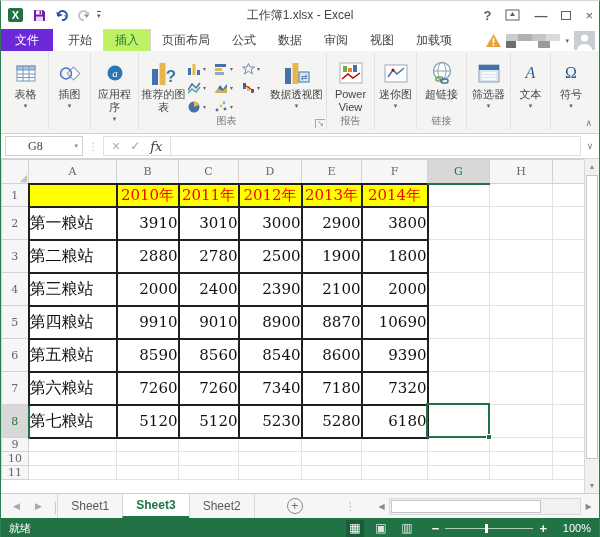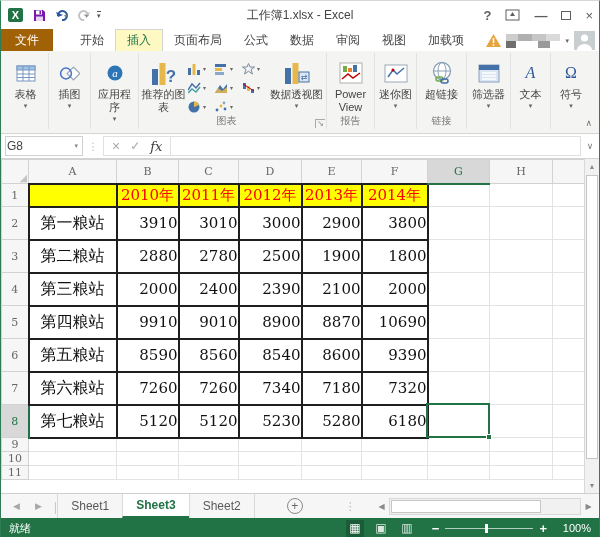--- a/index.html
+++ b/index.html
@@ -17,22 +17,22 @@
   .title-text { position:absolute; left:0; right:0; text-align:center; font-size:12px; color:#444; }
   .winbtns { position:absolute; right:6px; top:0; height:28px; display:flex; align-items:center; gap:14px; color:#5e5e5e; }
   .winbtns span { font-size:13px; line-height:1; }
   .helpq { font-weight:bold; font-size:13px; }
   .restore-box { width:10px; height:9px; border:1px solid #5e5e5e; display:inline-block; }
   .minim { font-weight:bold; }
   .closex { font-size:15px; }
   
   .tabrow { position:relative; height:22px; background:#fff; display:flex; align-items:stretch; }
   .rtab { padding:0 11px; font-size:12px; line-height:22px; color:#444; cursor:default; }
-  .rtab.file { background:#a16207; color:#fff; margin-right:16px; padding:0 14px; }
-  .rtab.act { color:#217346; background:#fef9c3; border:1px solid #d4d4d4; border-bottom:none; line-height:20px;text-align:center; }
+  .rtab.file { background:#6d28d9; color:#fff; margin-right:4px; padding:0 14px; }
+  .rtab.act { color:#217346; background:#bef264; border:1px solid #d4d4d4; border-bottom:none; line-height:20px;text-align:center; }
   .tab-right { position:absolute; right:4px; top:2px; display:flex; align-items:center; gap:5px; }
   .pixels { width:54px; }
   .pixels div { height:7px; }
   .px1 { background:linear-gradient(90deg,#cdcdcd 0 12px,#b0b0b0 12px 26px,#c6c6c6 26px 40px,#dadada 40px 54px); }
   .px2 { background:linear-gradient(90deg,#6f6f6f 0 10px,transparent 10px 32px,#9a9a9a 32px 44px,transparent 44px); }
   .tab-right .dd { font-size:7px; color:#666; }
   
   .ribbon { position:relative; height:83px; background:#f4f4f2; border-bottom:1px solid #d4d4d4; display:flex; padding-left:2px; }
   .grp { position:relative; height:76px; margin-top:2px; border-right:1px solid #e2e2e2; padding:2px 2px 0; display:flex; }
   .bigbtn { display:flex; flex-direction:column; align-items:center; padding-top:3px; cursor:default; }
@@ -42,42 +42,42 @@
   .grplabel { position:absolute; bottom:1px; left:0; right:12px; text-align:center; font-size:10px; color:#777; }
   .grplabel.full { right:0; }
   .launcher { position:absolute; right:1px; bottom:1px; font-size:8px; color:#888; border-top:1px solid #aaa; border-left:1px solid #aaa; padding:0 1px; line-height:8px; }
   .chartgrid { display:grid; grid-template-columns:repeat(3,27px); grid-template-rows:repeat(3,19px); margin-top:4px; margin-left:2px; }
   .cgi { display:flex; align-items:center; gap:2px; cursor:default; }
   .cgi .dd { font-size:6px; color:#666; }
   .collapse-arrow { position:absolute; right:7px; bottom:5px; font-size:9px; color:#777; }
   .glyph-ic { font-size:16px; color:#2b579a; font-family:"Liberation Serif",serif; }
   
   .fbar { height:25px; background:#fff; border-bottom:1px solid #d4d4d4; display:flex; align-items:center; }
-  .namebox { width:78px; height:20px; margin-left:4px; border:1px solid #d0d0d0; display:flex; align-items:center; font-family:Liberation Sans, sans-serif; font-size:12px; color:#444; padding-left:1px; }
+  .namebox { width:78px; height:20px; margin-left:4px; border:1px solid #d0d0d0; display:flex; align-items:center; font-family:Liberation Serif, serif; font-size:12px; color:#444; padding-left:22px; }
   .namebox .dd { margin-left:auto; font-size:7px; color:#888; padding-right:4px; }
   .fdots { color:#b9b9b9; font-size:10px; padding:0 5px; }
   .fbtns { display:flex; align-items:center; gap:10px; border:1px solid #e0e0e0; height:20px; padding:0 8px; background:#fff; }
   .fbtns .fx { font-family:"DejaVu Serif",serif; font-style:italic; font-size:13px; color:#3c3c3c; }
   .fbtns .xg { color:#a9a9a9; font-size:12px; }
   .finput { flex:1; height:20px; border:1px solid #e0e0e0; border-left:none; background:#fff; }
   .fchev { width:18px; text-align:center; color:#777; font-size:9px; }
   
   .gridwrap { position:relative; height:334px; background:#fff; overflow:hidden; }
   table.sheet { border-collapse:collapse; table-layout:fixed; width:585px; }
   table.sheet th, table.sheet td { overflow:hidden; white-space:nowrap; padding:0; }
   .ch, .rh { background:#f6f6f6; font-family:"DejaVu Serif",serif; font-size:11px; font-weight:normal; color:#666; border:1px solid #d2d2d2; text-align:center; }
   .corner { background:#f6f6f6; border:1px solid #d2d2d2; position:relative; }
   .tri { position:absolute; right:1px; bottom:0; font-size:9px; color:#c4c4c4; line-height:9px; }
   .hsel { background:#d8d8d8; color:#217346; border-bottom:2px solid #217346; }
   .rsel { background:#d8d8d8; color:#217346; border-right:2px solid #217346; }
   td.plain { border:1px solid #e3e3e3; background:#fff; }
   td.tbl { border:2px solid #1f1f1f; background:#fff; font-family:"DejaVu Serif",serif; font-size:15px; color:#111; }
   td.yellow { background:#ffff00; }
   td.yr { color:#fe0000; text-align:center;margin-top:48px; }
-  td.lbl { text-align:center; padding-left:5px; font-size:16px; }
+  td.lbl { text-align:left; padding-left:5px; font-size:16px; }
   td.num { text-align:right; padding-right:4px; }
   .selbox { position:absolute; left:425px; top:244px; width:64px; height:35px; border:2px solid #217346; background:transparent; z-index:5; }
   .fillhandle { position:absolute; right:-4px; bottom:-4px; width:6px; height:6px; background:#217346; border:1px solid #fff; }
   .vscroll { position:absolute; right:0; top:0; width:15px; height:334px; background:#f1f1f1; border-left:1px solid #d8d8d8; }
   .vscroll .arr { position:absolute; left:0; width:14px; height:15px; text-align:center; font-size:7px; color:#8a8a8a; line-height:15px; }
   .vscroll .thumb { position:absolute; left:1px; top:16px; width:12px; height:284px; background:#fff; border:1px solid #c6c6c6; }
   
   .tabbar { position:relative; height:25px; background:#f6f6f6; border-top:1px solid #cfcfcf; display:flex; align-items:stretch; font-size:12px; }
   .navarrs { display:flex; align-items:center; gap:15px; padding:0 12px; color:#a8a8a8; font-size:9px; }
   .tdiv { color:#c9c9c9; align-self:center; font-size:13px; }

